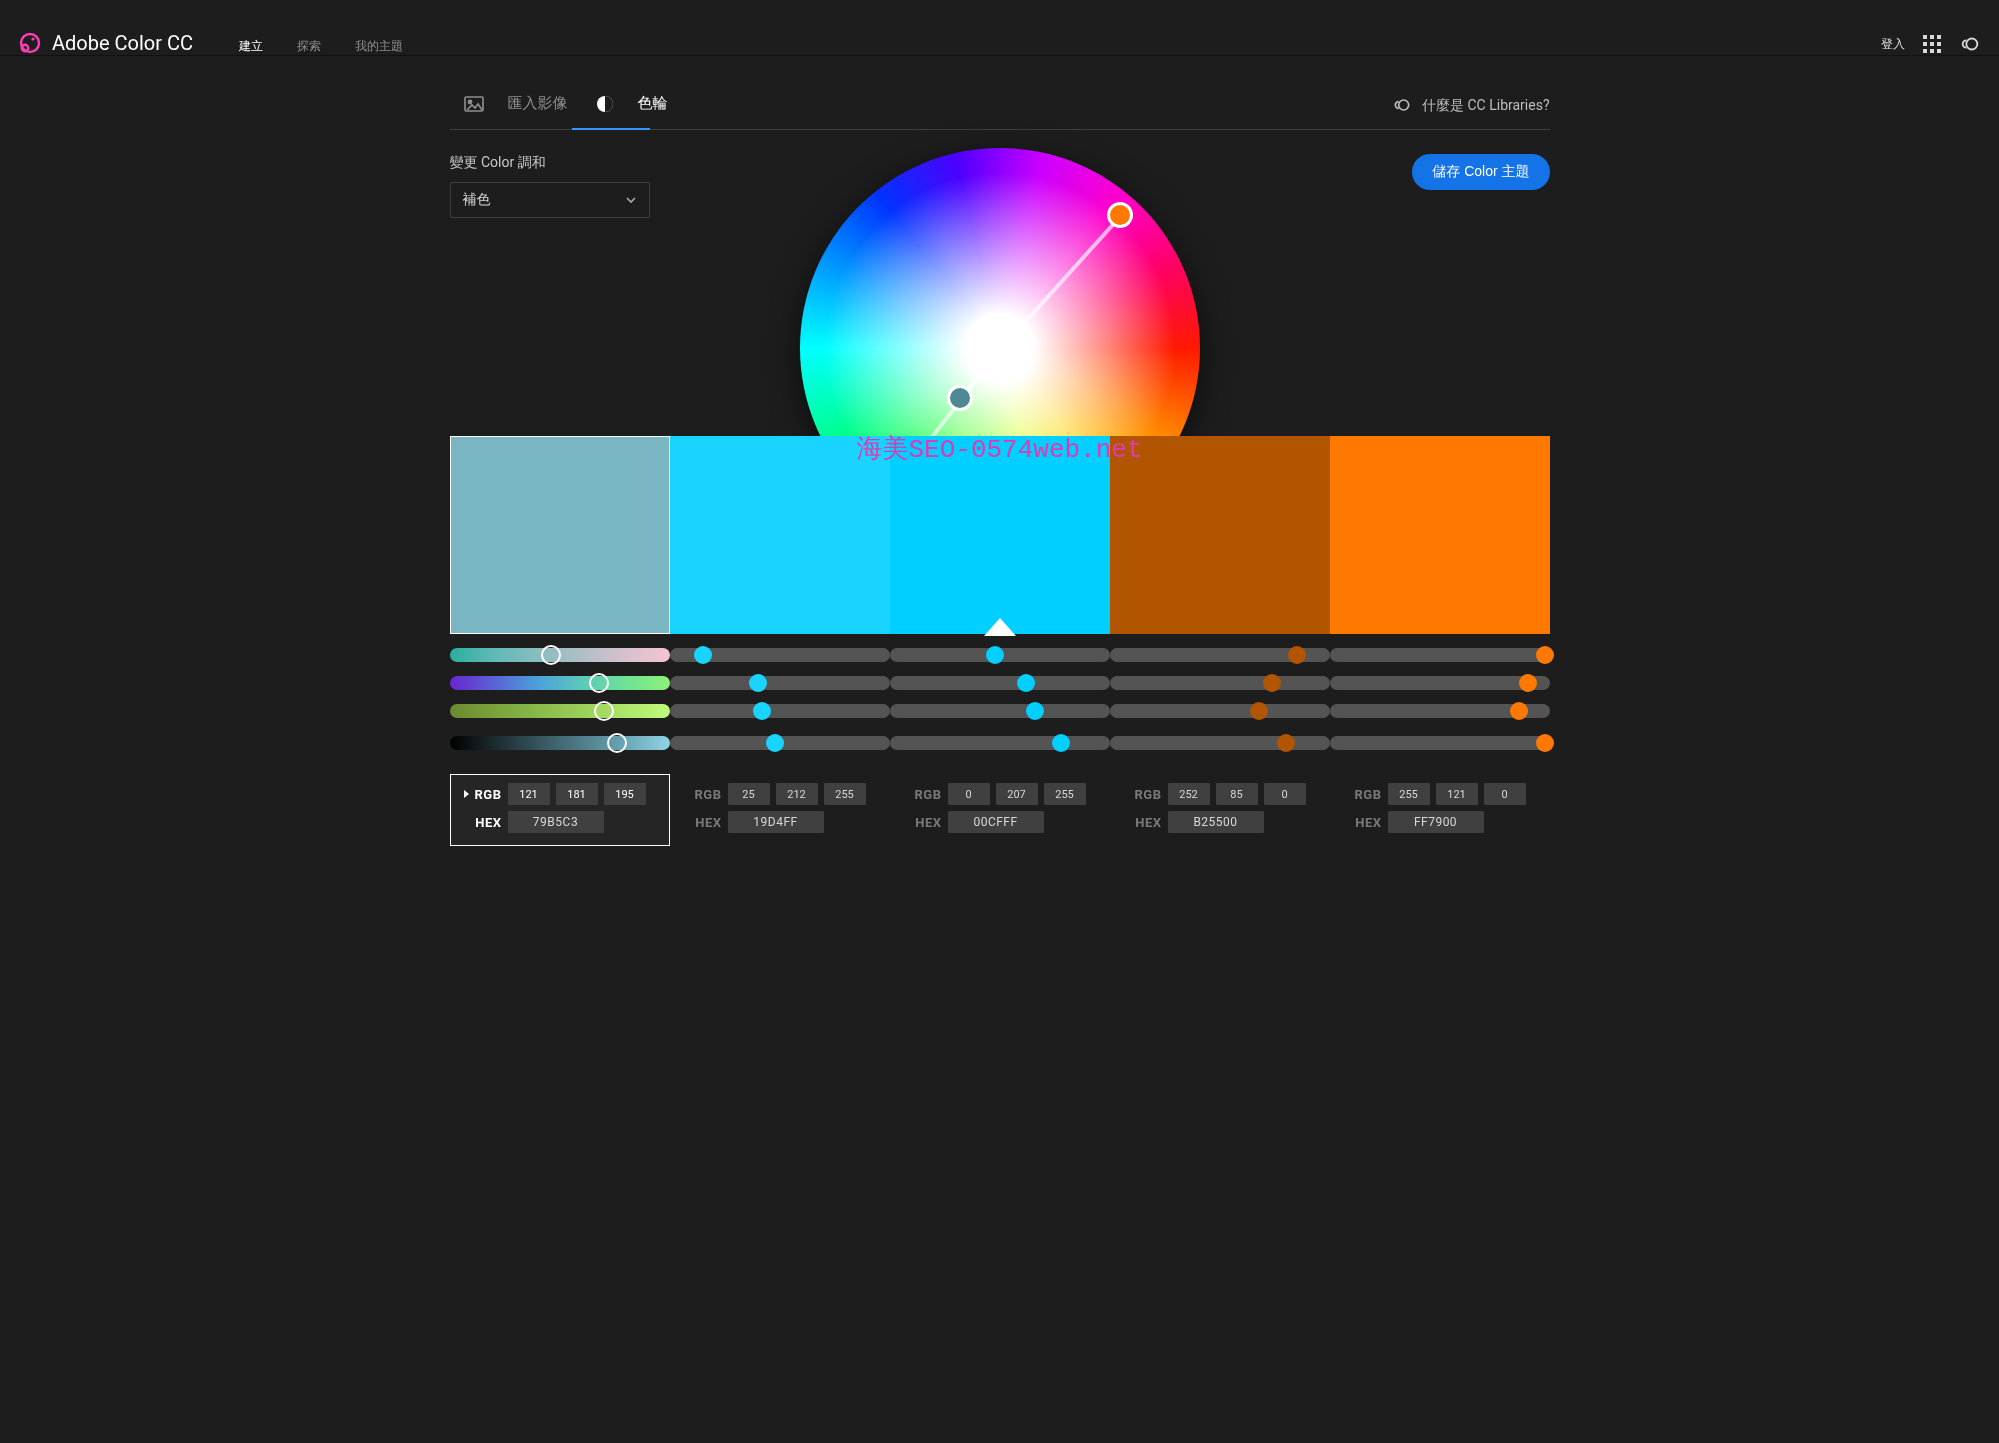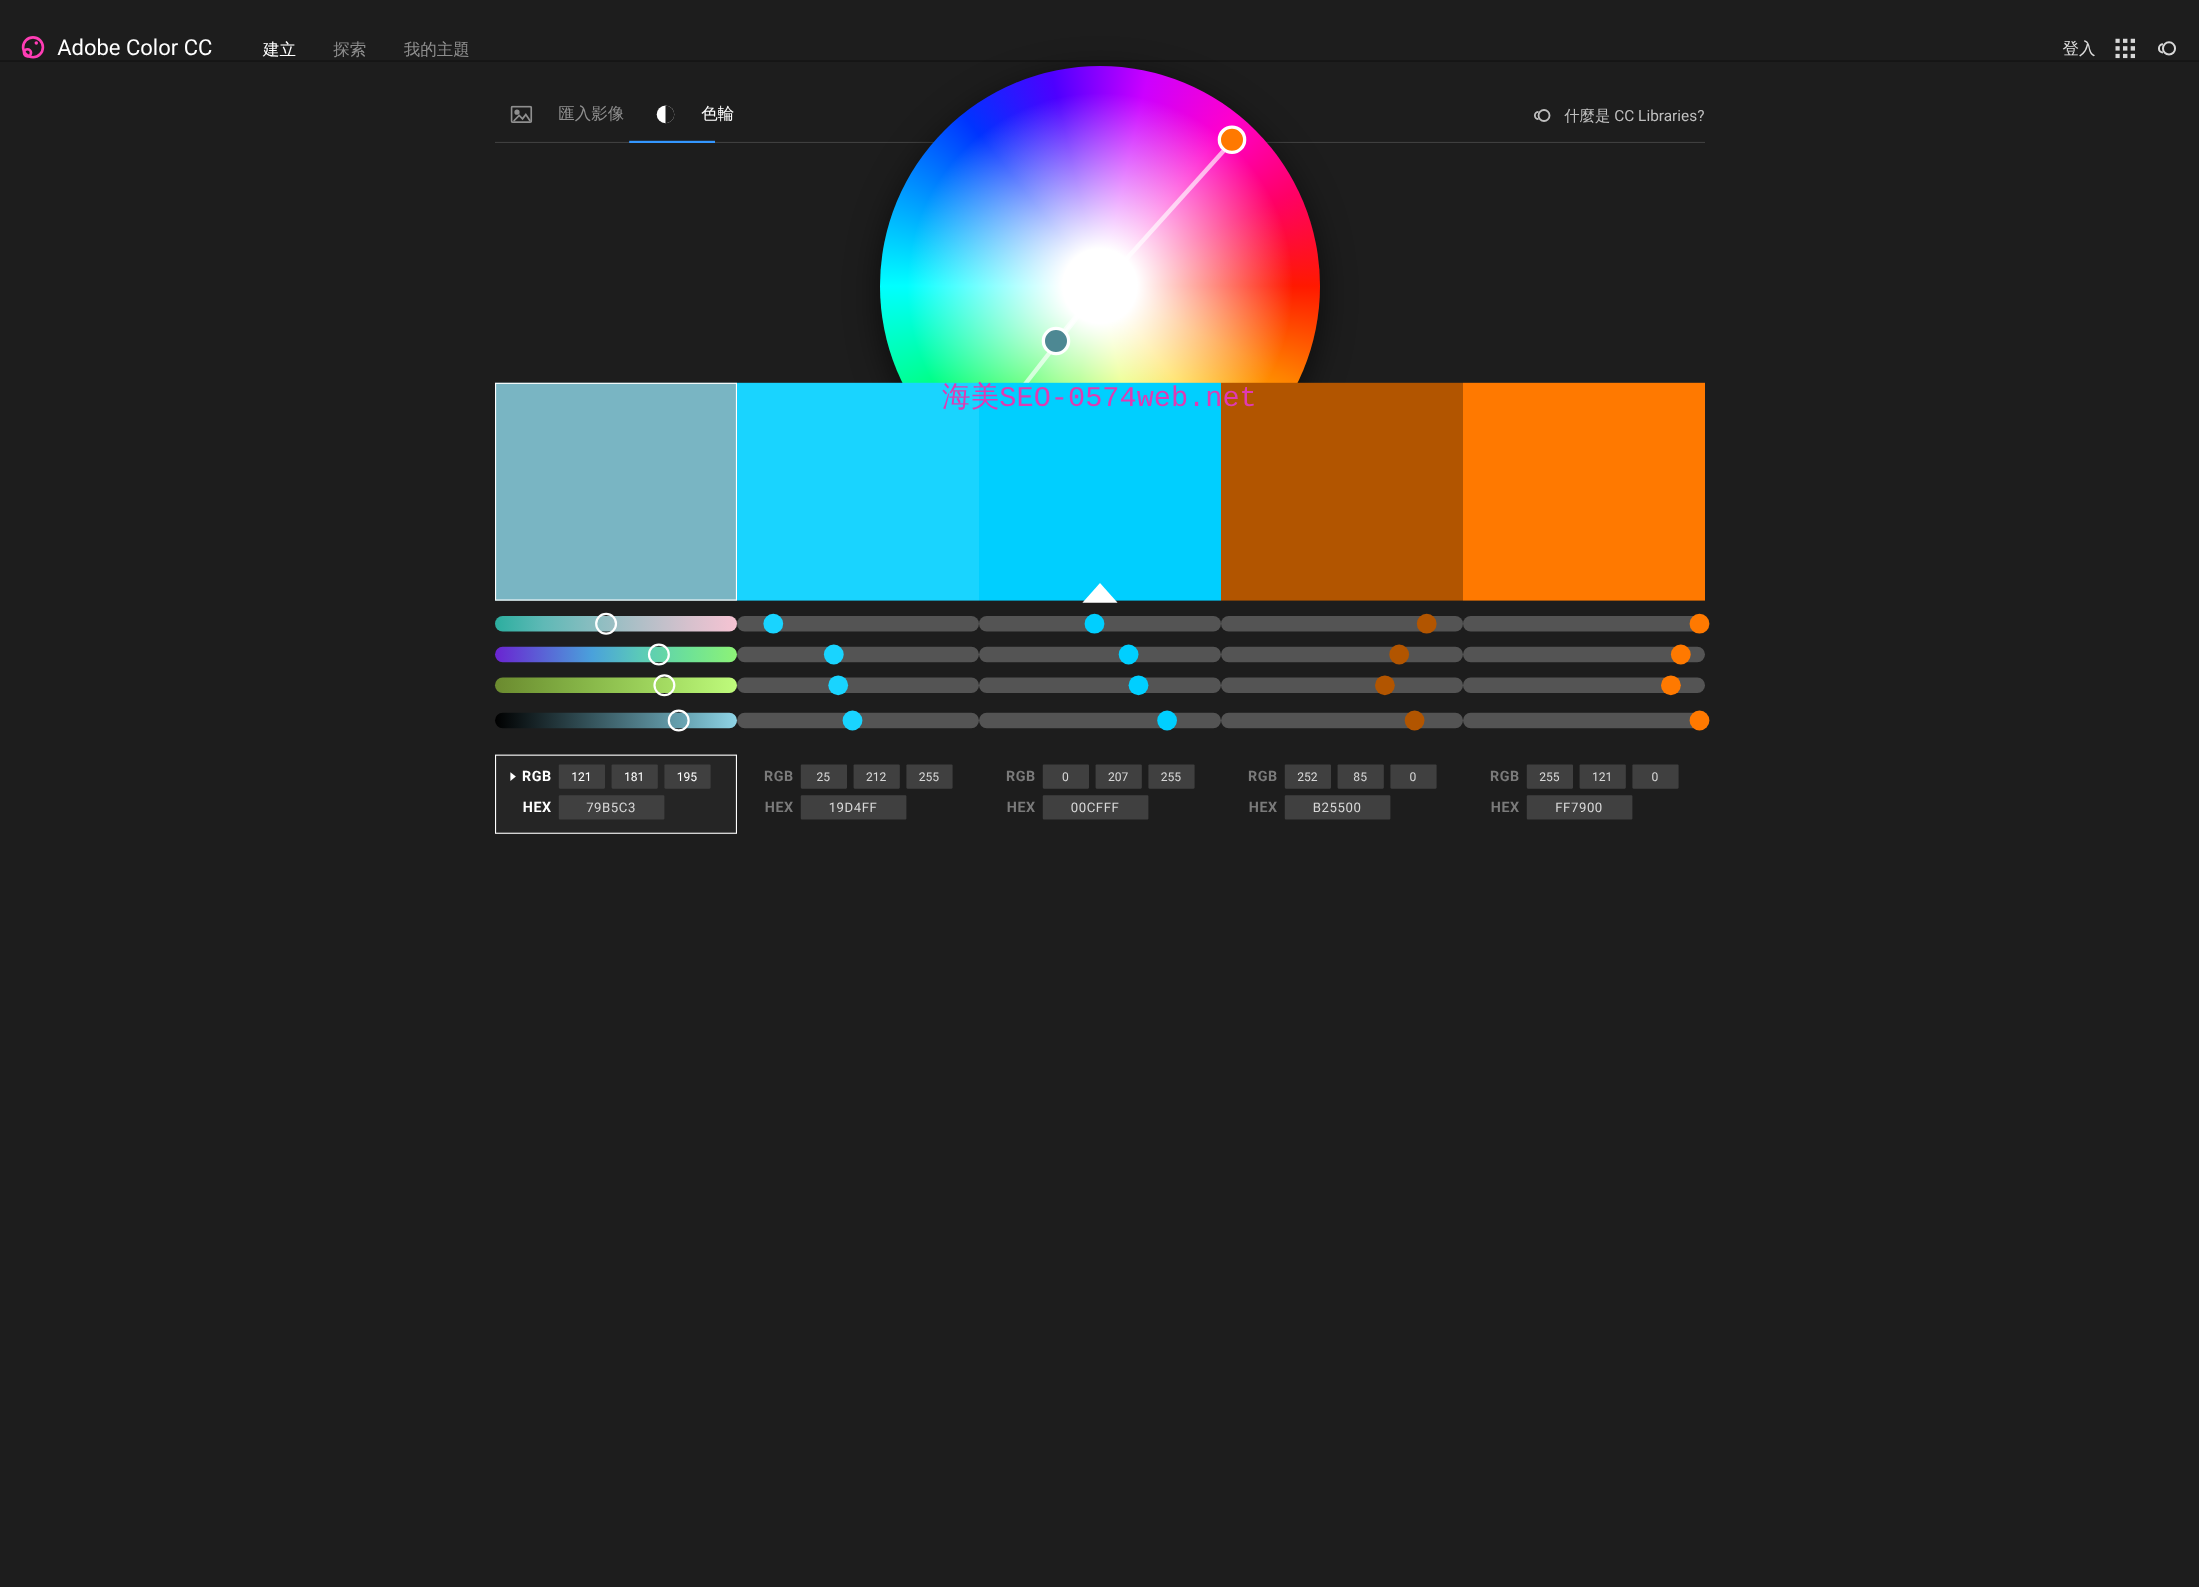--- a/index.html
+++ b/index.html
@@ -19,21 +19,21 @@
     margin:0; background:var(--bg); color:var(--text);
     font-family:-apple-system,BlinkMacSystemFont,"Segoe UI",Roboto,Helvetica,Arial,sans-serif;
     font-size:14px;
   }
 
   
   .header{display:flex;align-items:flex-end;height:56px;padding:0 18px;border-bottom:1px solid #111}
   .brand{display:flex;align-items:center;gap:10px}
   .brand-name{font-size:20px;font-weight:400;color:#fff}
   .nav{display:flex;gap:34px;margin-left:46px}
-  .nav-item{color:var(--muted);cursor:pointer;font-size:15px}
+  .nav-item{color:var(--muted);cursor:pointer;font-size:12px}
   .nav-item.active{color:#fff}
   .header-right{margin-left:auto;display:flex;align-items:center;gap:18px}
   .ico-btn{color:#c5c5c5;cursor:pointer;display:flex;align-items:center}
 
   
   .content{width:1100px;max-width:100%;margin:24px auto 0;padding:0 0 40px}
   .tabs{display:flex;align-items:center;border-bottom:1px solid var(--border);position:relative}
   .tab{display:flex;align-items:center;gap:24px;padding:14px 14px 16px;color:var(--muted);cursor:pointer;font-size:15px}
   .tab.active{color:#fff}
   .tab.active::after{content:"";position:absolute;bottom:-1px;height:2px;background:#3497ff;width:56px}
@@ -157,20 +157,34 @@
       <span>
         <svg width="20" height="20" viewBox="0 0 24 24" fill="none" stroke="#bfbfbf" stroke-width="2">
           <circle cx="14" cy="12" r="6"></circle>
             <path d="M8 16a4 4 0 1 1 0-8"></path>
         </svg>
       </span>
       <span>什麼是 CC Libraries?</span>
     </div>
   </div>
 
+  <div class="topctrl">
+    <div>
+      <div class="harmony-label">變更 Color 調和</div>
+      <div class="select">
+        <span>補色</span>
+        <span>
+          <svg width="12" height="12" viewBox="0 0 12 12">
+              <path d="M2 4l4 4 4-4" fill="none" stroke="#aaa" stroke-width="1.6"></path>
+            </svg>
+        </span>
+      </div>
+    </div>
+    <button class="save-btn">儲存 Color 主題</button>
+  </div>
 
   <div class="stage">
 
     <div class="wheel">
 
       <div class="beam" style="width:180px;transform:rotate(-48deg)"></div>
       <div class="beam" style="width:140px;transform:rotate(128deg)"></div>
       <div class="beam" style="width:60px;transform:rotate(130deg)"></div>
 
       <div class="handle" style="left:320px;top:67px;width:26px;height:26px;background:#ff7900"></div>

